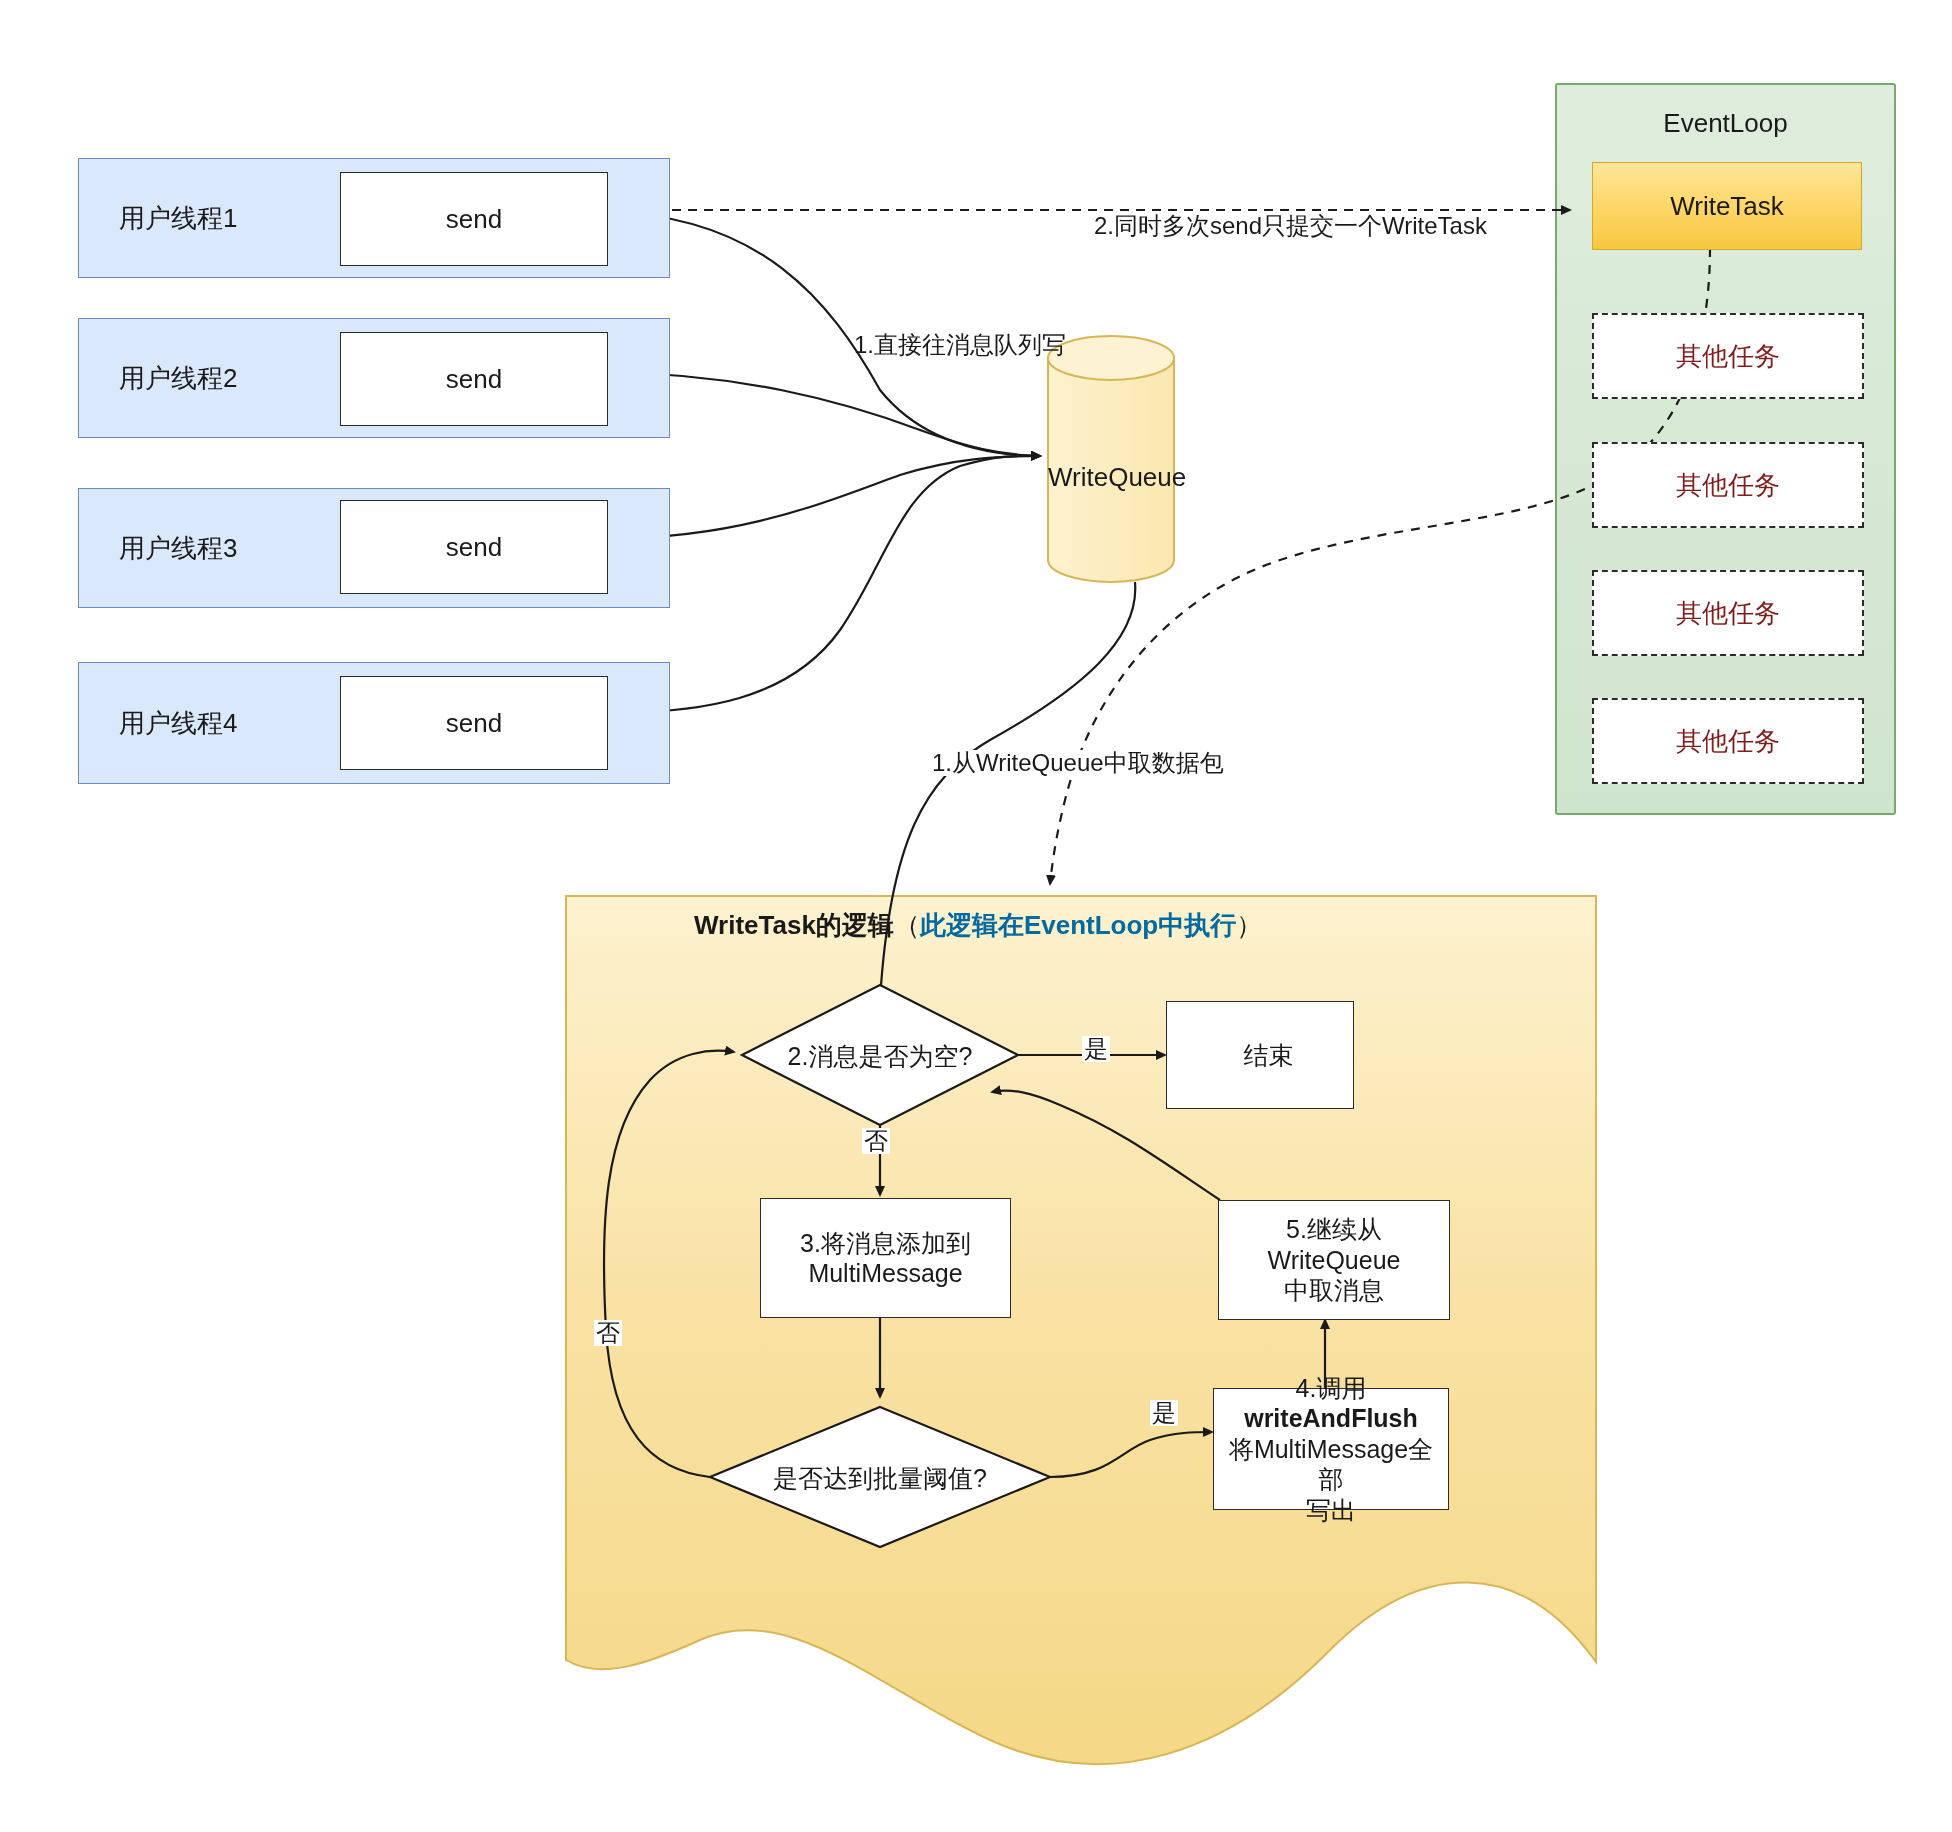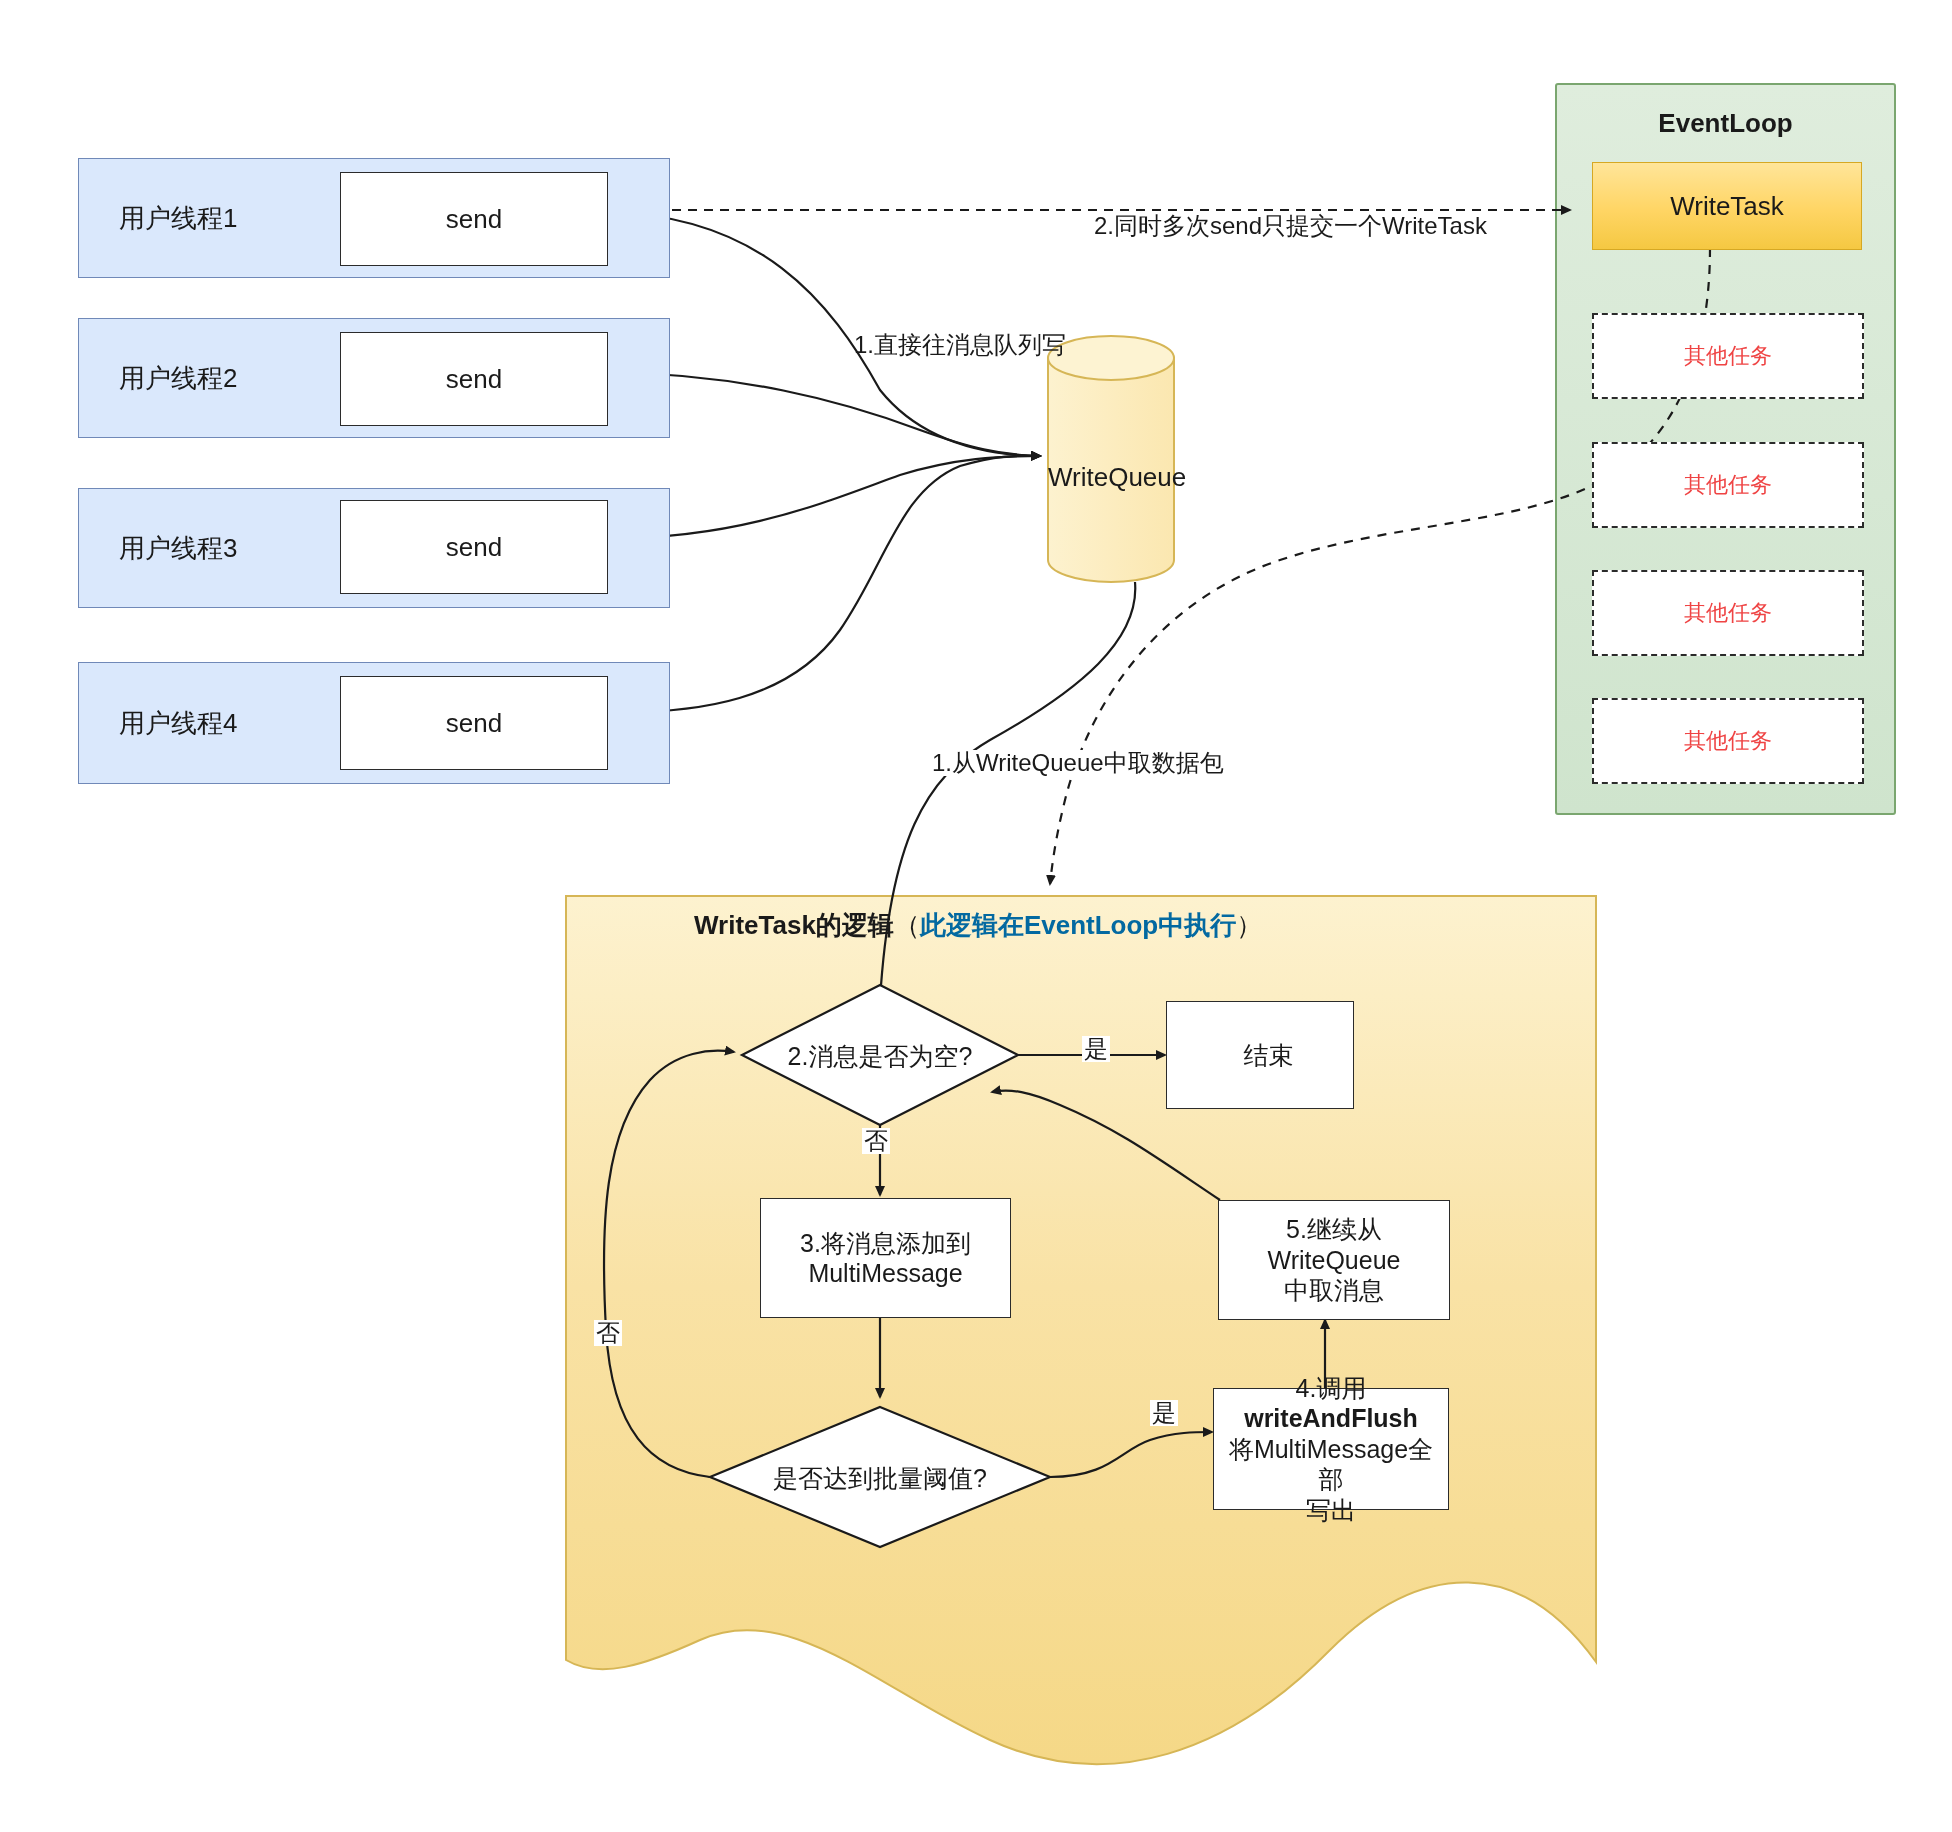--- a/index.html
+++ b/index.html
@@ -75,22 +75,22 @@
     font-size: 26px;
     color: #1a1a1a;
   }
   .other-task {
     position: absolute;
     background: #ffffff;
     border: 2px dashed #2b2b2b;
     display: flex;
     align-items: center;
     justify-content: center;
-    font-size: 22px;
-    color: #ef4444;
+    font-size: 26px;
+    color: #7f1d1d;
   }
   
   .cyl-label {
     position: absolute;
     width: 100%;
     text-align: center;
     font-size: 26px;
     color: #1a1a1a;
   }
   
@@ -252,21 +252,21 @@
   </div>
   <div class="send-box" style="left:340px; top:500px; width:266px; height:92px;">send</div>
 
   <div class="node thread-lane" style="left:78px; top:662px; width:592px; height:122px;">
     <span class="thread-label">用户线程4</span>
   </div>
   <div class="send-box" style="left:340px; top:676px; width:266px; height:92px;">send</div>
 
   <div class="cyl-label" style="left:1048px; top:462px; width:116px;">WriteQueue</div>
 
-  <div class="eventloop-title" style="position:absolute; left:1556px; top:108px; width:339px;font-weight:bold;">EventLoop</div>
+  <div class="eventloop-title" style="position:absolute; left:1556px; top:108px; width:339px;">EventLoop</div>
 
   <div class="writetask-box" style="left:1592px; top:162px; width:268px; height:86px;">WriteTask</div>
 
   <div class="other-task" style="left:1592px; top:313px; width:268px; height:82px;">其他任务</div>
   <div class="other-task" style="left:1592px; top:442px; width:268px; height:82px;">其他任务</div>
   <div class="other-task" style="left:1592px; top:570px; width:268px; height:82px;">其他任务</div>
   <div class="other-task" style="left:1592px; top:698px; width:268px; height:82px;">其他任务</div>
 
   <div class="edge-label plain" style="left:852px; top:332px;">1.直接往消息队列写</div>
 

